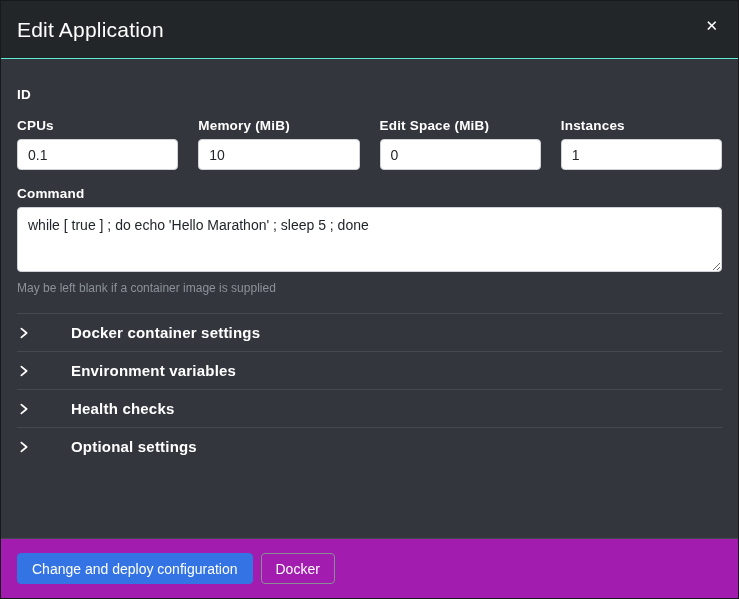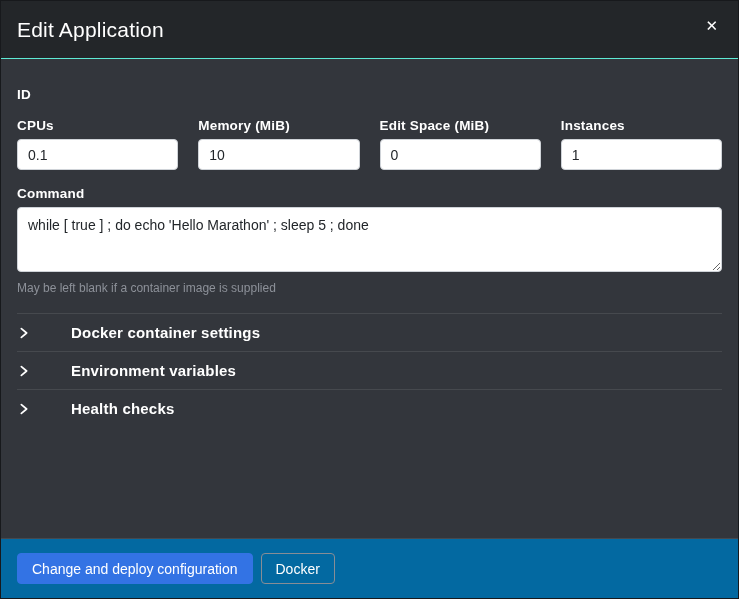--- a/index.html
+++ b/index.html
@@ -82,21 +82,21 @@
   .chevron {
     width: 14px; height: 14px; flex: 0 0 auto;
     margin-right: 8px; display: inline-flex; align-items: center;
   }
   .section-label {
     color: #ffffff; font-size: 15px; font-weight: 700; letter-spacing: .2px;
   }
   
   .modal-footer {
     flex: 0 0 auto;
-    background: #0369a1;
+    background: #a21caf;
     border-top: 1px solid #46494e;
     padding: 14px 16px;
     display: flex; align-items: center; gap: 8px;
   }
   .btn {
     font-family: "Liberation Sans", sans-serif;
     font-size: 14px; font-weight: 400;
     border-radius: 4px;
     padding: 7px 14px;
     height: 31px;
@@ -173,20 +173,28 @@
         <span class="section-label">Environment variables</span>
       </div>
       <div class="section-row">
         <span class="chevron">
           <svg viewBox="0 0 16 16" width="14" height="14">
               <path d="M5 3 L11 8 L5 13" fill="none" stroke="#ffffff" stroke-width="2" stroke-linecap="round" stroke-linejoin="round"></path>
             </svg>
         </span>
         <span class="section-label">Health checks</span>
       </div>
+      <div class="section-row">
+        <span class="chevron">
+          <svg viewBox="0 0 16 16" width="14" height="14">
+              <path d="M5 3 L11 8 L5 13" fill="none" stroke="#ffffff" stroke-width="2" stroke-linecap="round" stroke-linejoin="round"></path>
+            </svg>
+        </span>
+        <span class="section-label">Optional settings</span>
+      </div>
     </div>
 
   </div>
 
   <footer class="modal-footer">
     <button class="btn btn-primary">Change and deploy configuration</button>
     <button class="btn btn-secondary">Docker</button>
   </footer>
 
 </div>

